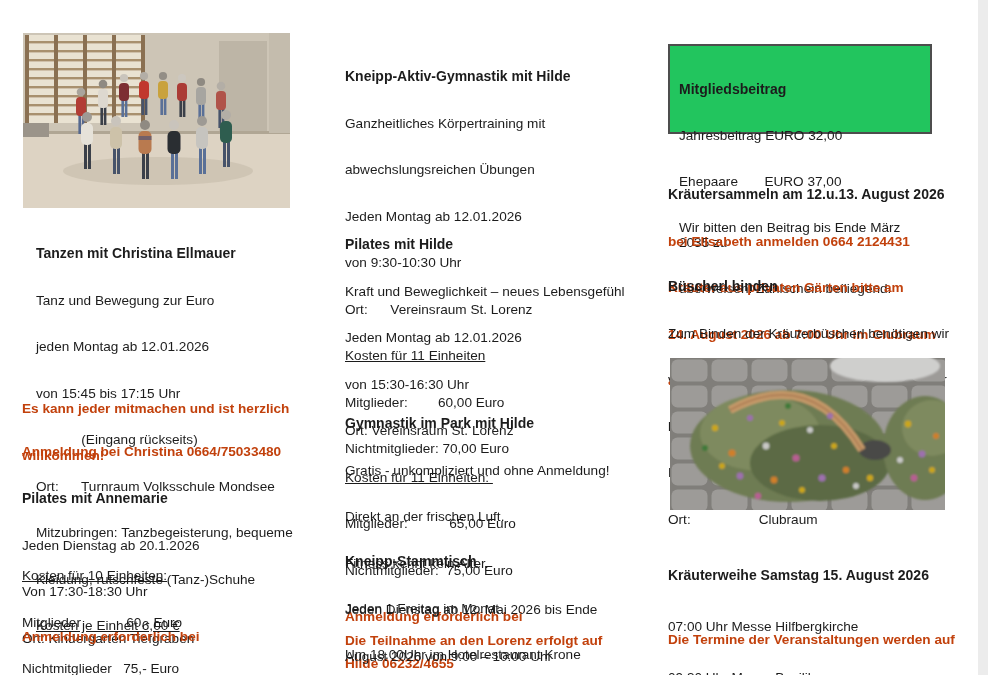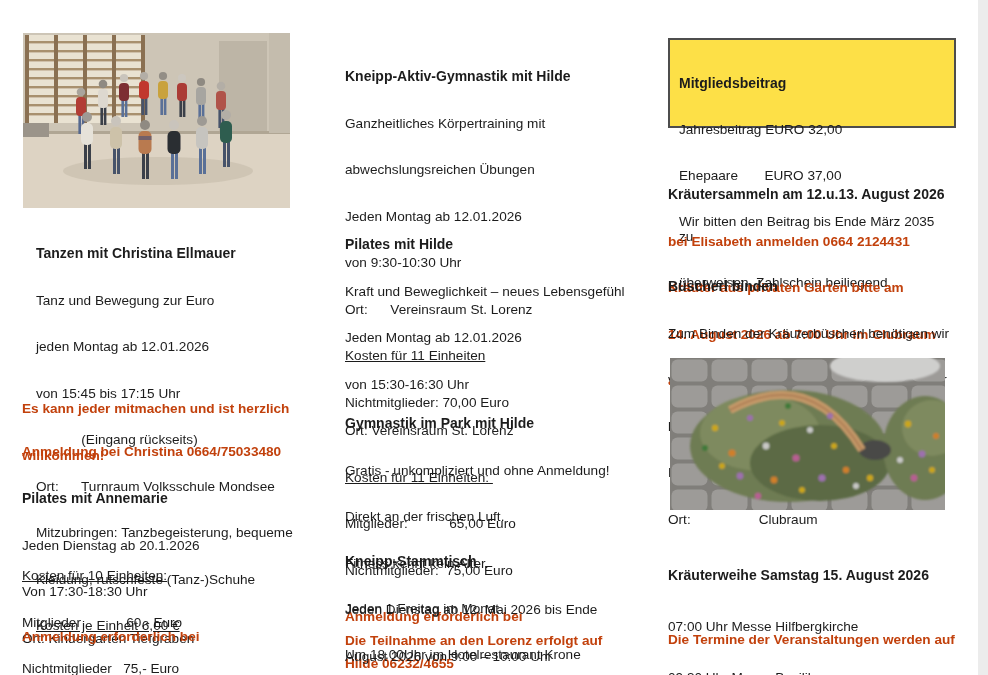--- a/index.html
+++ b/index.html
@@ -7,22 +7,22 @@
         font-family:"Liberation Sans","DejaVu Sans",sans-serif;color:#1c1c1c;}
   .edge-strip{position:absolute;top:0;right:0;width:10px;height:675px;background:#ececec;}
   .block{position:absolute;font-size:13.6px;line-height:15.5px;white-space:pre-wrap;}
   .ln{min-height:15.5px;}
   .h{font-size:14px;font-weight:bold;line-height:15.5px;}
   .red{color:#c2410c;font-weight:bold;}
   .u{text-decoration:underline;}
   .lh17 .ln,.lh17{line-height:17px;}
   .photo{position:absolute;overflow:hidden;}
   .photo svg{display:block;}
-  .beitrag-box{position:absolute;left:668px;top:38px;width:288px;height:90px;box-sizing:border-box;
-        background:#fde047;border:2px solid #4d4d4d;padding:6px 9px;font-size:13.6px;line-height:15.2px;white-space:pre-wrap;}
+  .beitrag-box{position:absolute;left:668px;top:44px;width:264px;height:90px;box-sizing:border-box;
+        background:#22c55e;border:2px solid #4d4d4d;padding:6px 9px;font-size:13.6px;line-height:15.2px;white-space:pre-wrap;}
   .beitrag-box .h{line-height:15.2px;}
 </style>
 </head>
 <body>
 
 <div class="page">
   <div class="edge-strip"></div>
 
   <div class="photo" style="left:23px;top:33px;width:267px;height:175px;">
     <svg viewBox="0 0 267 175" width="267" height="175" preserveAspectRatio="none">
@@ -187,20 +187,21 @@
   </div>
 
   <div class="block" style="left:345px;top:38px;width:300px;">
     <div class="ln h">Kneipp-Aktiv-Gymnastik mit Hilde</div>
     <div class="ln">Ganzheitliches Körpertraining mit</div>
     <div class="ln">abwechslungsreichen Übungen</div>
     <div class="ln">Jeden Montag ab 12.01.2026</div>
     <div class="ln">von 9:30-10:30 Uhr</div>
     <div class="ln">Ort:      Vereinsraum St. Lorenz</div>
     <div class="ln u">Kosten für 11 Einheiten</div>
+    <div class="ln">Mitglieder:        60,00 Euro</div>
     <div class="ln">Nichtmitglieder: 70,00 Euro</div>
   </div>
 
   <div class="block" style="left:345px;top:206px;width:300px;">
     <div class="ln h">Pilates mit Hilde</div>
     <div class="ln">Kraft und Beweglichkeit – neues Lebensgefühl</div>
     <div class="ln">Jeden Montag ab 12.01.2026</div>
     <div class="ln">von 15:30-16:30 Uhr</div>
     <div class="ln">Ort: Vereinsraum St. Lorenz</div>
     <div class="ln u">Kosten für 11 Einheiten: </div>

